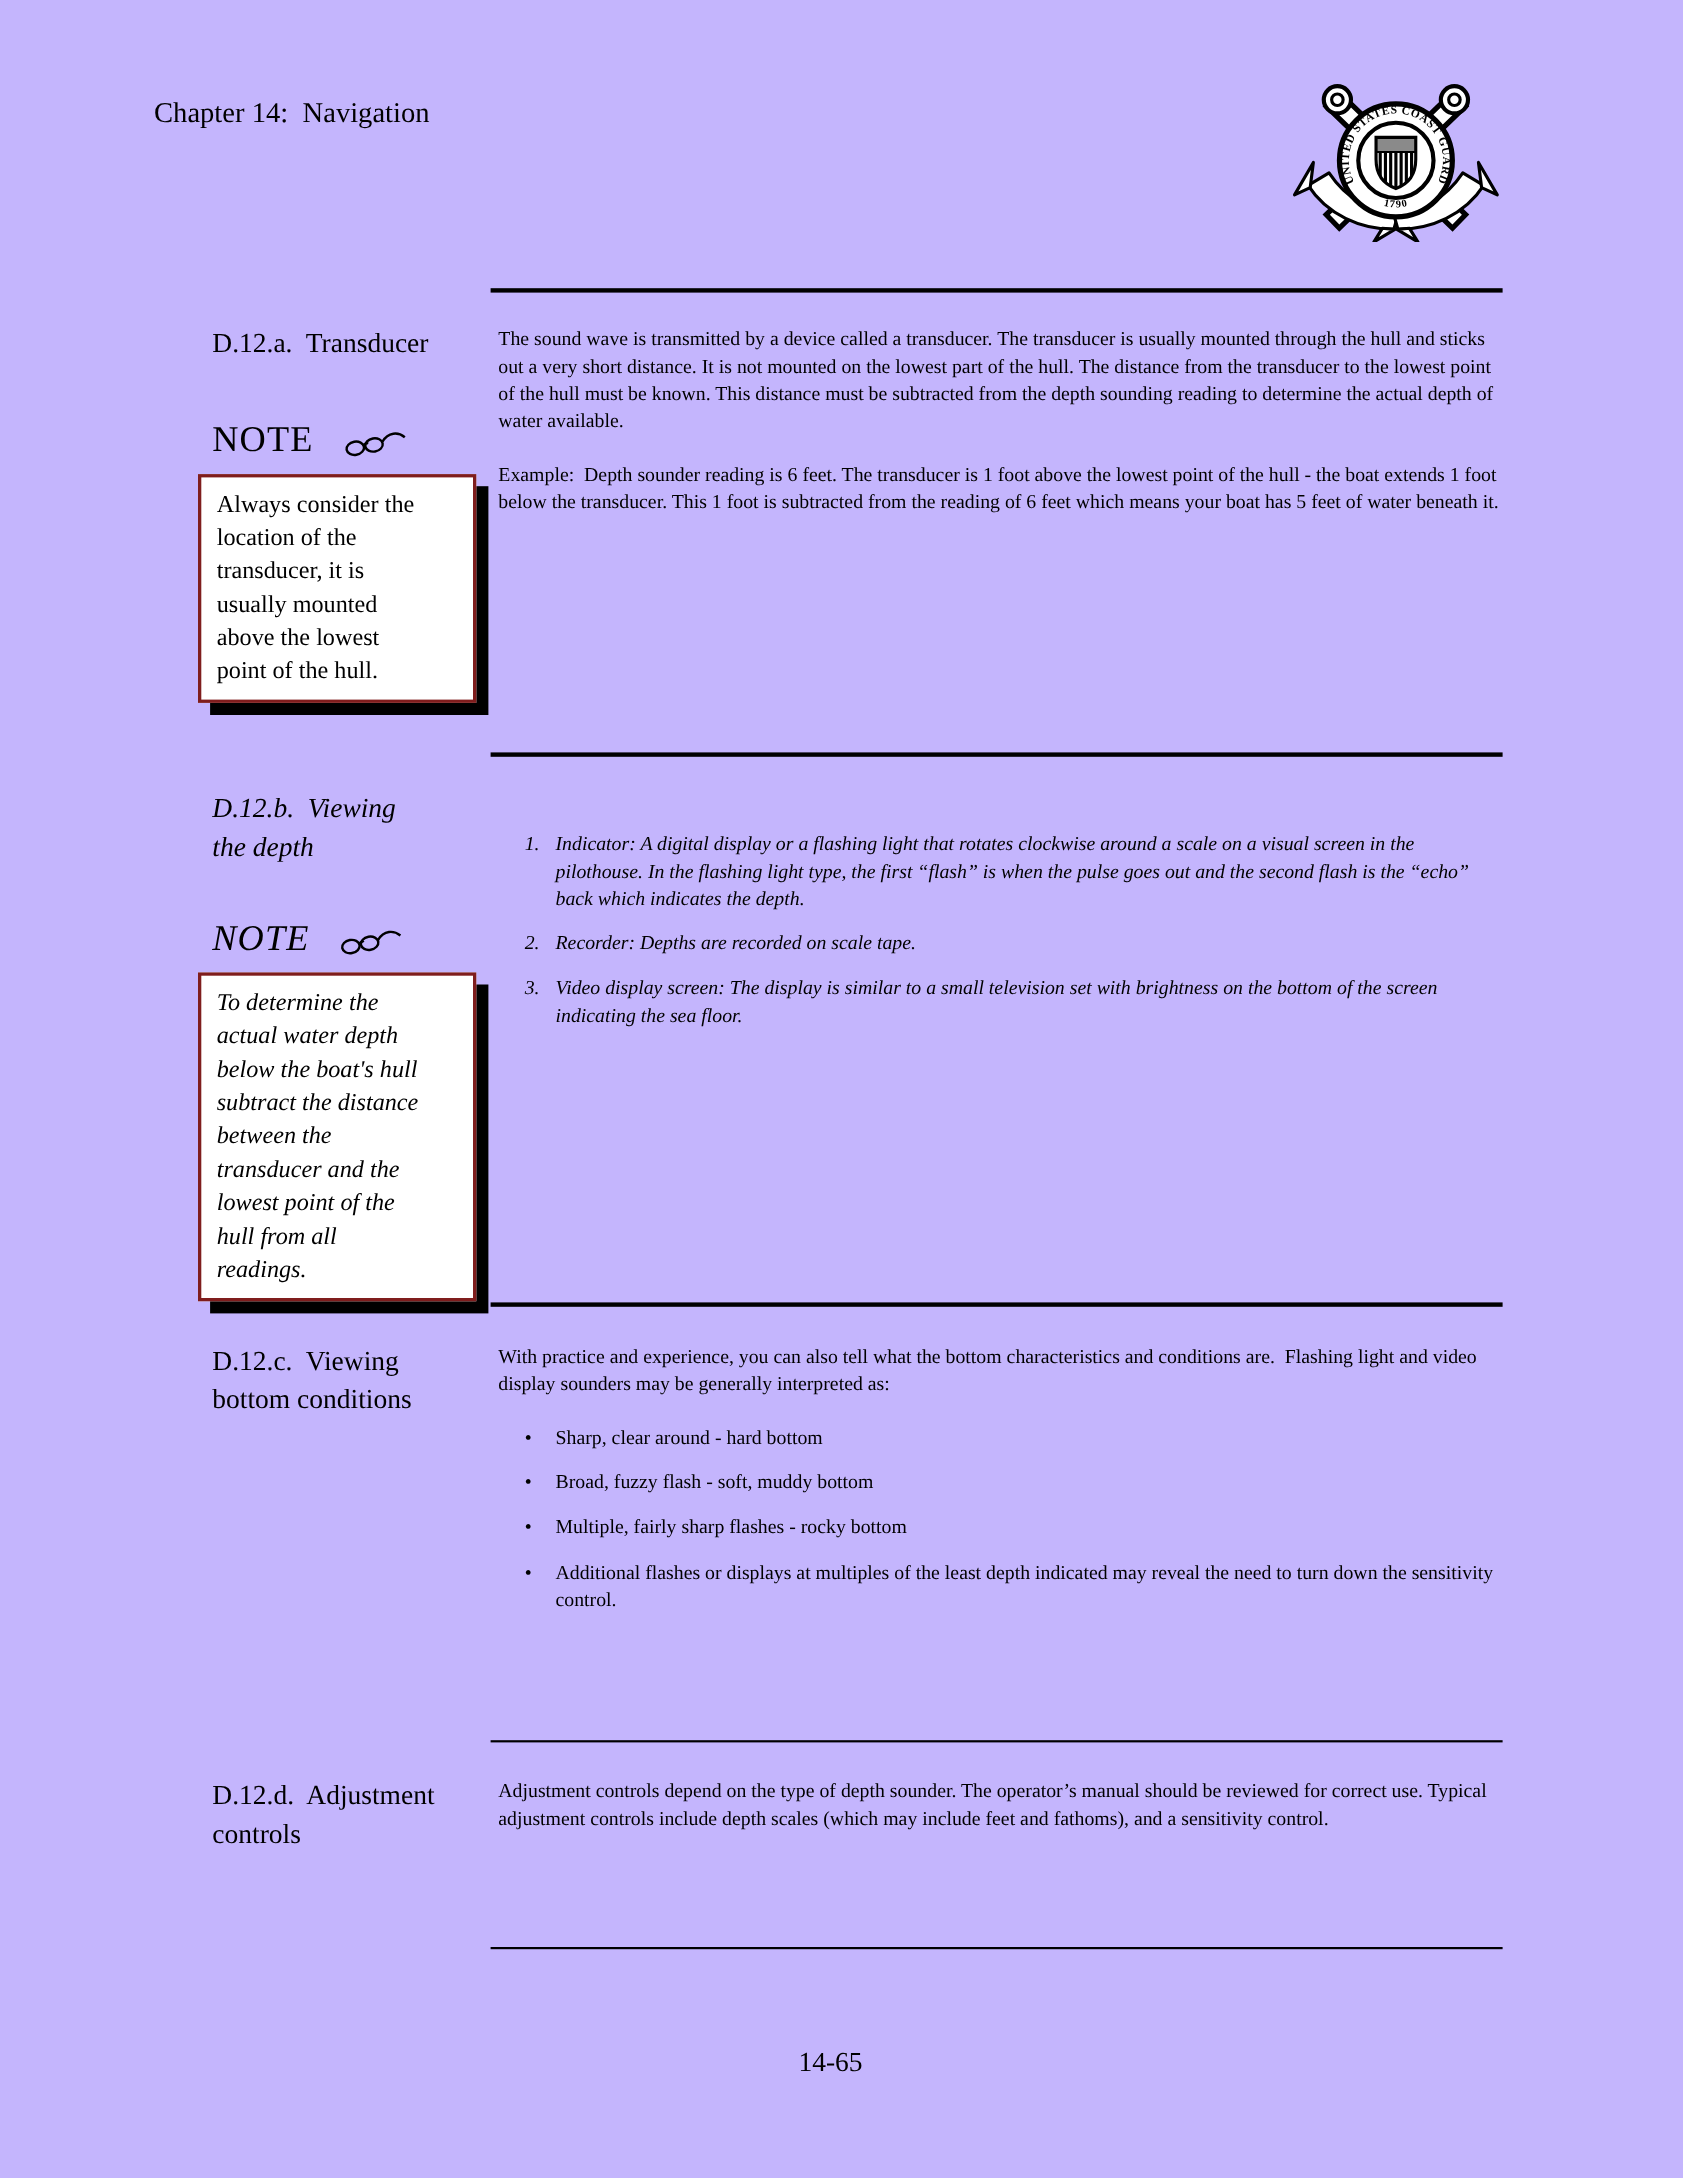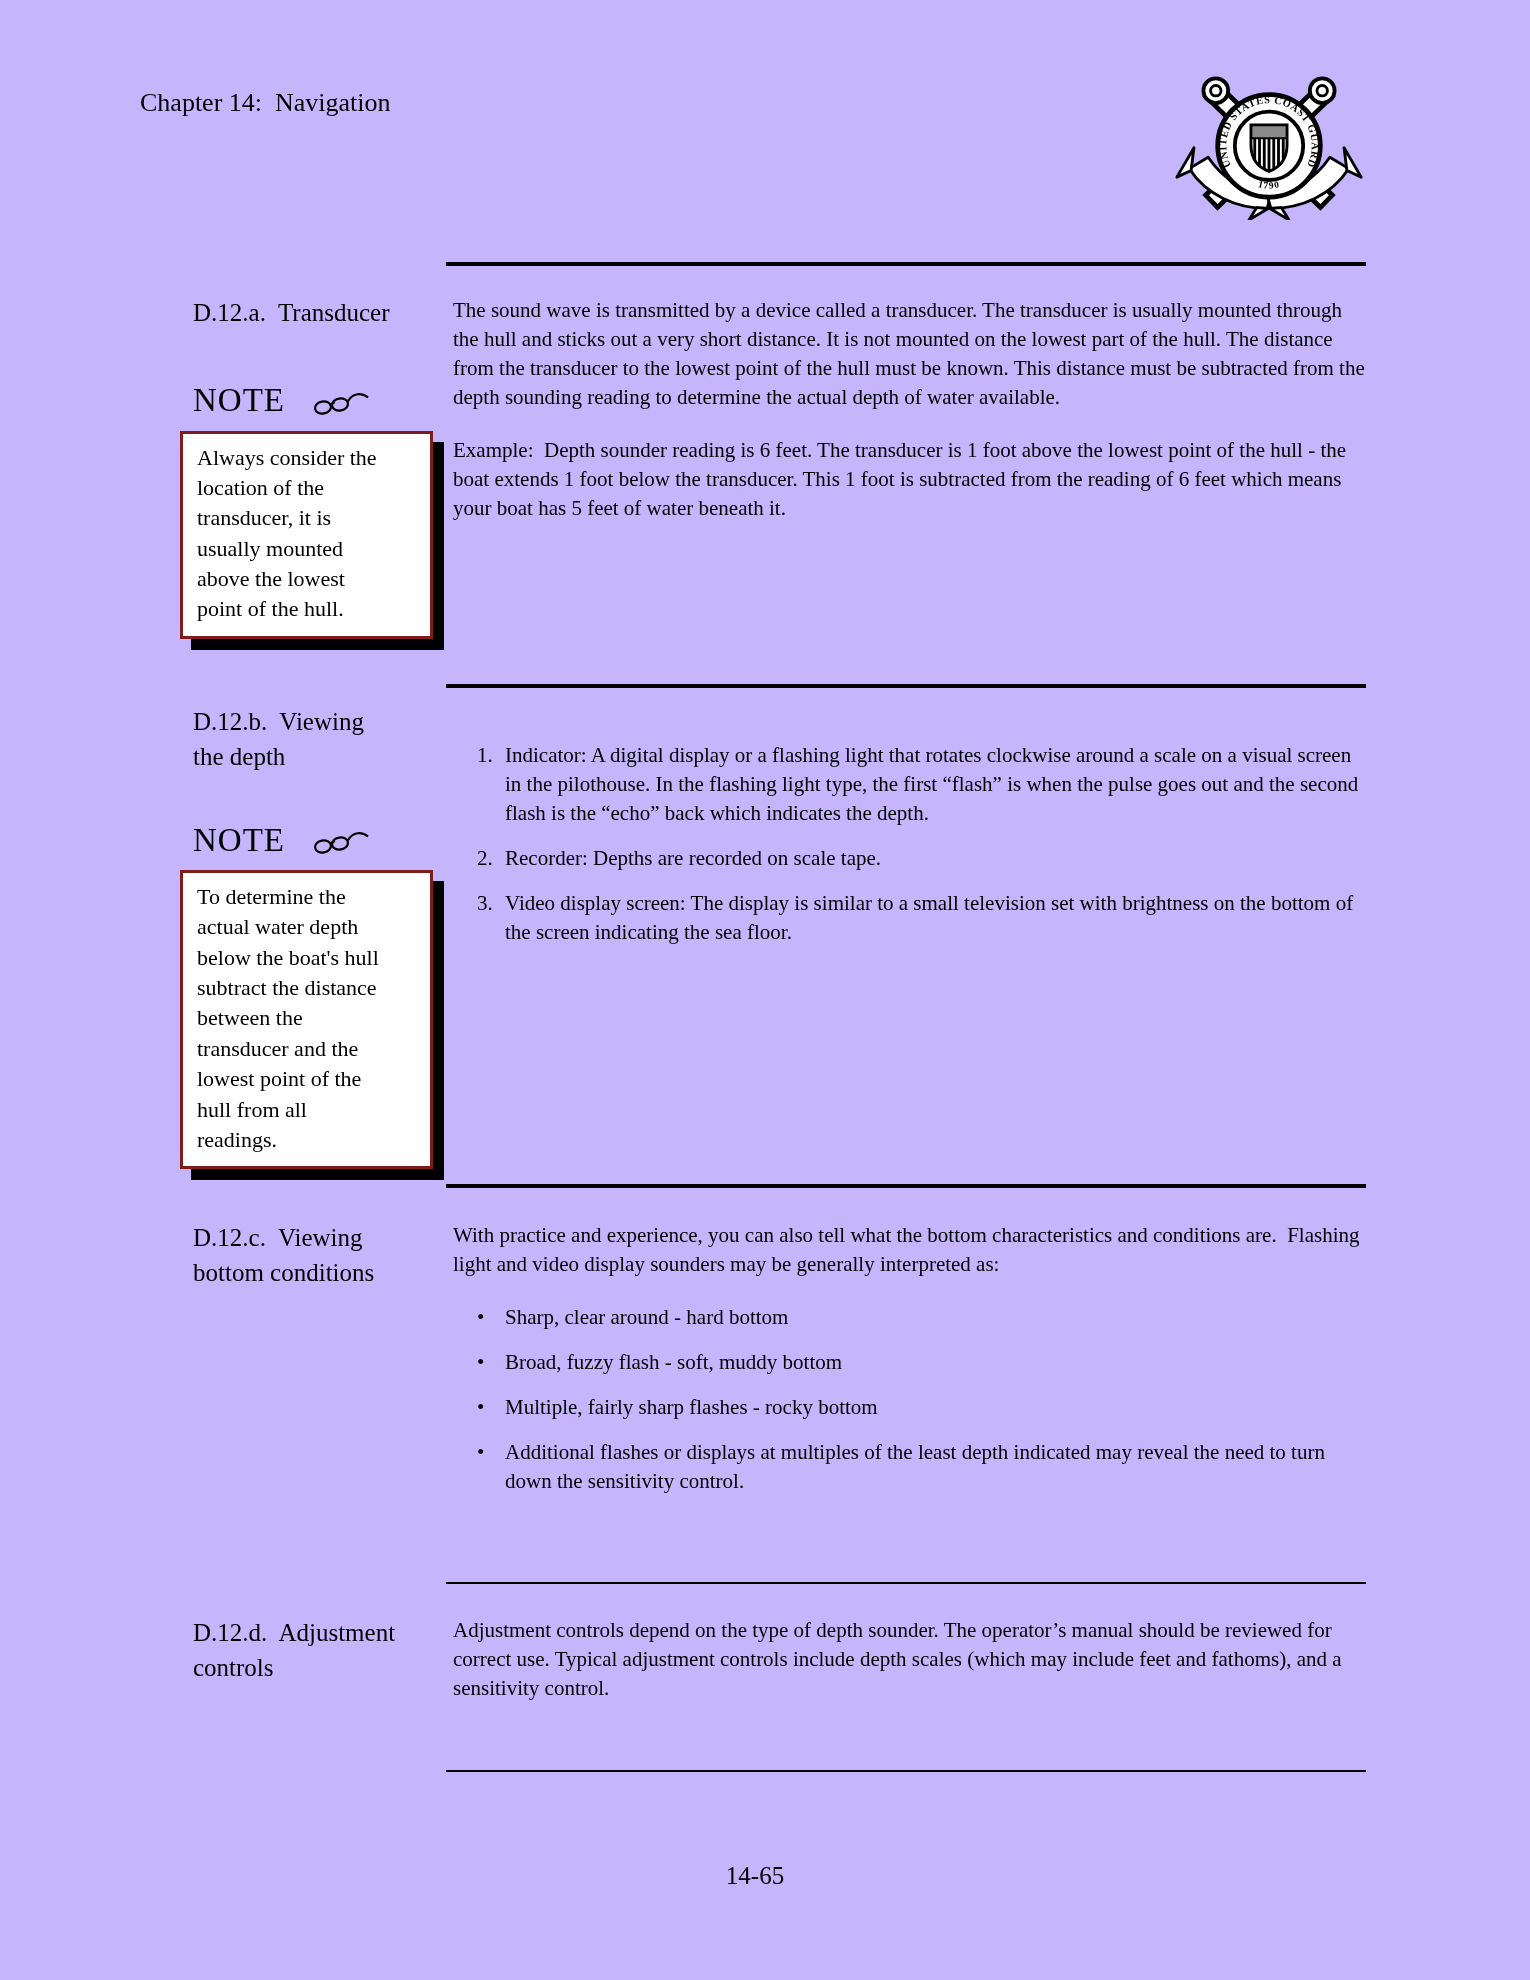--- a/index.html
+++ b/index.html
@@ -12,37 +12,37 @@
   
   .header{position:relative;height:262px;}
   .chapter{position:absolute;left:0;top:88px;font-size:26px;white-space:pre;}
   .emblem{position:absolute;top:64px;right:6px;width:190px;height:156px;}
   
   .rule{height:4px;background:#000;margin:0 4px 0 306px;}
   .rule.thin{height:2px;}
   
   .row{display:grid;grid-template-columns:313px 1fr;box-sizing:border-box;}
   .sec-a{min-height:418px;padding-top:30px;}
-  .sec-b{min-height:496px;padding-top:17px;}
+  .sec-b{min-height:496px;padding-top:31px;font-style:italic;}
   .sec-c{min-height:394px;padding-top:33px;}
   .sec-d{min-height:186px;padding-top:32px;}
   .aside{padding-left:53px;box-sizing:border-box;}
   .sec-label{font-size:25px;line-height:1.38;margin:0;font-weight:normal;white-space:pre;}
   .note-head{margin-top:50px;display:flex;align-items:center;gap:27px;height:40px;}
   .sec-b .note-head{margin-top:46px;}
   .note-word{font-size:33px;letter-spacing:1px;}
   .glasses{flex:none;margin-top:6px;}
   .note-box{
     margin-top:10px;margin-left:-13px;width:253px;box-sizing:border-box;
     border:3px solid #7f1d1d;background:#fff;box-shadow:11px 11px 0 #000;
     padding:9px 8px 11px 14px;
   }
   .note-text{font-size:22px;line-height:1.38;margin:0;white-space:pre;}
   
-  .content{padding-right:4px;font-size:21px;line-height:1.38;}
+  .content{padding-right:4px;font-size:18px;line-height:1.38;}
   .content p{margin:0 0 24px 0;white-space:pre-wrap;}
   .content p:last-child{margin-bottom:0;}
   .list{margin-top:36px;}
   .sec-c .list{margin-top:22px;}
   .li{display:flex;margin-bottom:16px;padding-left:24px;}
   .li .marker{flex:none;width:28px;}
   .li .li-text{flex:1;}
   
   .footer{height:146px;padding-top:90px;text-align:center;font-size:25px;box-sizing:border-box;}
 </style>

